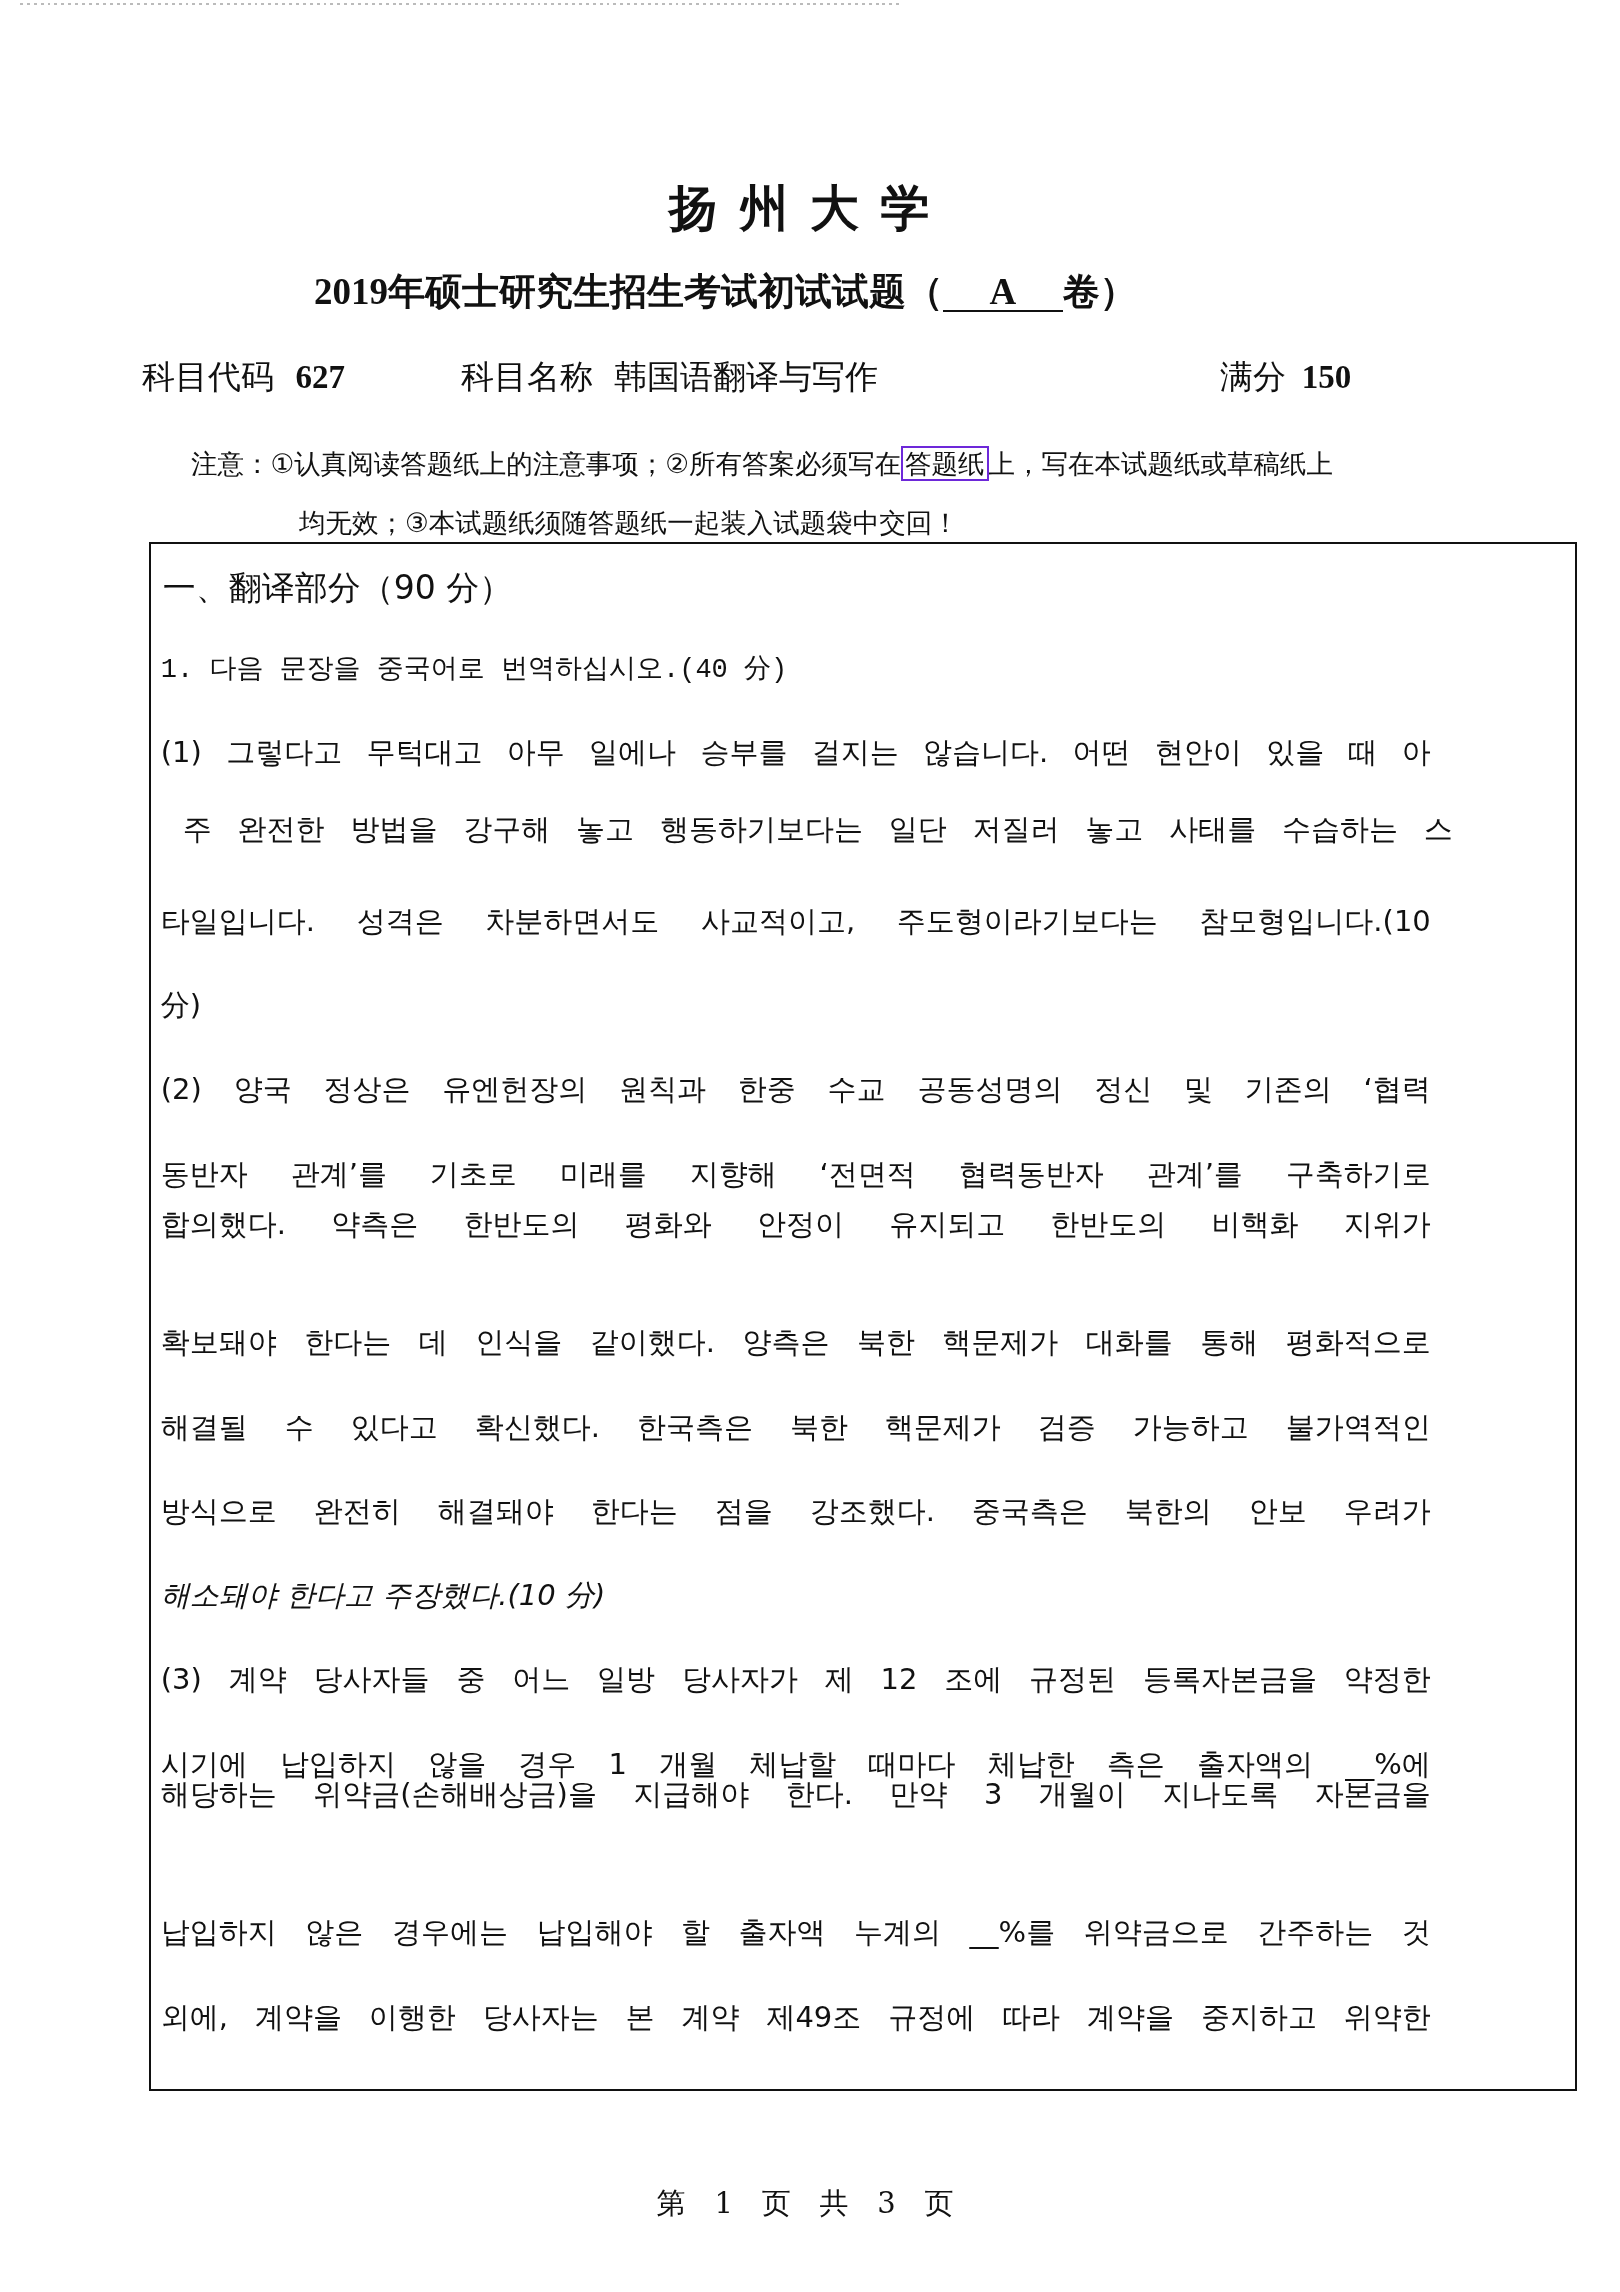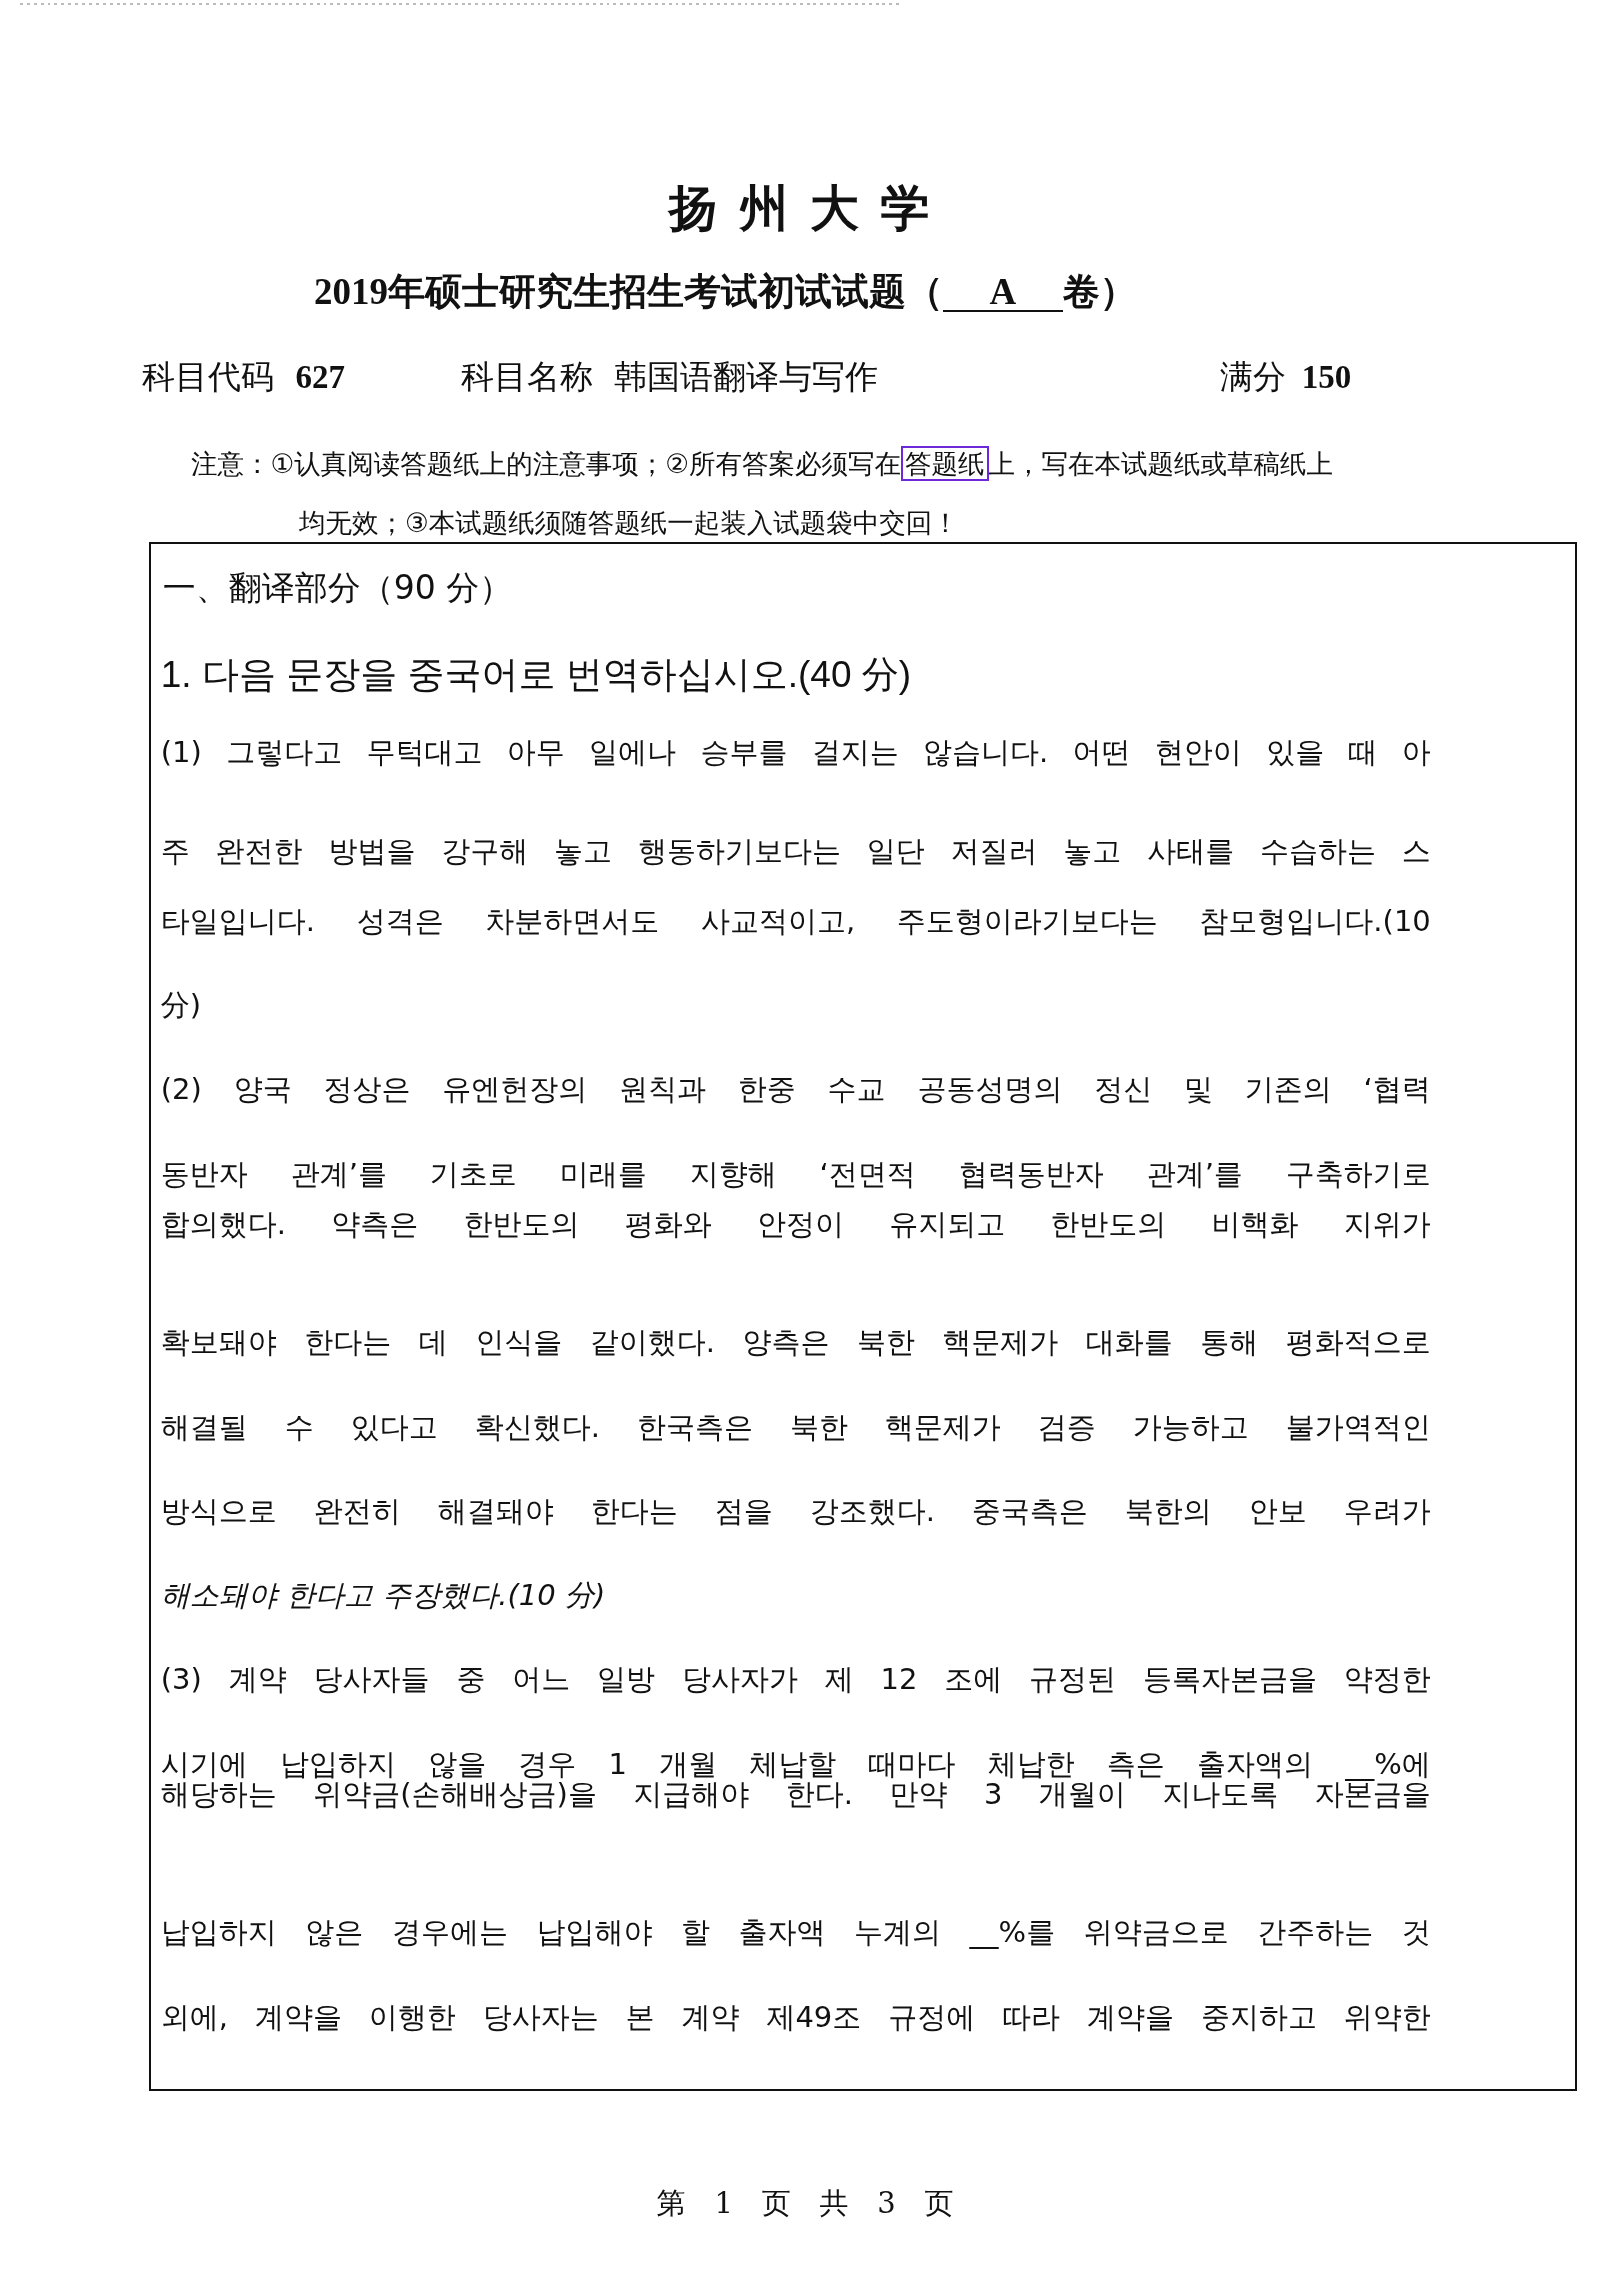--- a/index.html
+++ b/index.html
@@ -15,21 +15,21 @@
   .subject-line { position:absolute; top:355px; left:0; width:1380px; height:49px; font-size:33px; font-family:"DejaVu Sans","Liberation Sans",sans-serif; }
   .subject-line .item { position:absolute; white-space:nowrap; }
   .subject-line .num { font-family:"Liberation Serif","DejaVu Serif",serif; font-weight:bold; margin-left:21.6px; }
   .notice { position:absolute; left:191px; font-size:26.5px; white-space:nowrap; font-family:"DejaVu Sans","Liberation Sans",sans-serif; }
   .notice.l1 { top:446px; }
   .notice.l2 { top:505px; left:299px; }
   .boxed { border:2px solid #6d28d9; padding:0 2px; }
   .answer-box { position:absolute; left:149px; top:542px; width:1428px; height:1549px;
                 border:2.9px solid #111; box-sizing:border-box; }
   .section-heading { position:absolute; left:11.8px; top:21.6px; font-size:33px; white-space:nowrap; font-family:"DejaVu Sans","Liberation Sans",sans-serif; }
-  .question { position:absolute; left:9.8px; top:106px; font-size:37px; white-space:nowrap; font-family:Liberation Sans, sans-serif; }
+  .question { position:absolute; left:9.8px; top:106px; font-size:27px; white-space:nowrap; font-family:Liberation Mono, monospace; }
   .line { position:absolute; left:9.8px; width:1270px; font-size:29px; white-space:nowrap;
           font-family:"DejaVu Sans","Liberation Sans",sans-serif; text-align:justify; text-align-last:justify; overflow:hidden; }
   .line.last { text-align-last:left; }
   .footer { position:absolute; top:2184px; left:0; width:1620px; text-align:center; font-size:29px; letter-spacing:9.8px; font-family:"DejaVu Serif","Liberation Serif",serif; }
 </style>
 </head>
 <body>
 
 <div class="scan-noise">
   <div class="strip" style="left:19.6px;width:882px;"></div>
@@ -56,21 +56,21 @@
 <div class="notice l1">
   <span>注意：</span><span>①认真阅读答题纸上的注意事项；②所有答案必须写在</span><span class="boxed">答题纸</span><span>上，写在本试题纸或草稿纸上</span>
 </div>
 <div class="notice l2">均无效；③本试题纸须随答题纸一起装入试题袋中交回！</div>
 
 <div class="answer-box">
   <div class="section-heading">一、翻译部分（90 分）</div>
   <div class="question">1. 다음 문장을 중국어로 번역하십시오.(40 分)</div>
 
   <div class="line" style="top:189px;">(1) 그렇다고 무턱대고 아무 일에나 승부를 걸지는 않습니다. 어떤 현안이 있을 때 아</div>
-  <div class="line" style="top:288px;">주 완전한 방법을 강구해 놓고 행동하기보다는 일단 저질러 놓고 사태를 수습하는 스</div>
+  <div class="line" style="top:266px;margin-left:22px;">주 완전한 방법을 강구해 놓고 행동하기보다는 일단 저질러 놓고 사태를 수습하는 스</div>
   <div class="line" style="top:358px;">타일입니다. 성격은 차분하면서도 사교적이고, 주도형이라기보다는 참모형입니다.(10</div>
   <div class="line last" style="top:442px;">分)</div>
   <div class="line" style="top:526px;">(2) 양국 정상은 유엔헌장의 원칙과 한중 수교 공동성명의 정신 및 기존의 ‘협력</div>
   <div class="line" style="top:611px;">동반자 관계’를 기초로 미래를 지향해 ‘전면적 협력동반자 관계’를 구축하기로</div>
   <div class="line" style="top:661px;">합의했다. 약측은 한반도의 평화와 안정이 유지되고 한반도의 비핵화 지위가</div>
   <div class="line" style="top:779px;">확보돼야 한다는 데 인식을 같이했다. 양측은 북한 핵문제가 대화를 통해 평화적으로</div>
   <div class="line" style="top:864px;">해결될 수 있다고 확신했다. 한국측은 북한 핵문제가 검증 가능하고 불가역적인</div>
   <div class="line" style="top:948px;">방식으로 완전히 해결돼야 한다는 점을 강조했다. 중국측은 북한의 안보 우려가</div>
   <div class="line last" style="top:1032px;font-style:italic;">해소돼야 한다고 주장했다.(10 分)</div>
   <div class="line" style="top:1116px;">(3) 계약 당사자들 중 어느 일방 당사자가 제 12 조에 규정된 등록자본금을 약정한</div>

